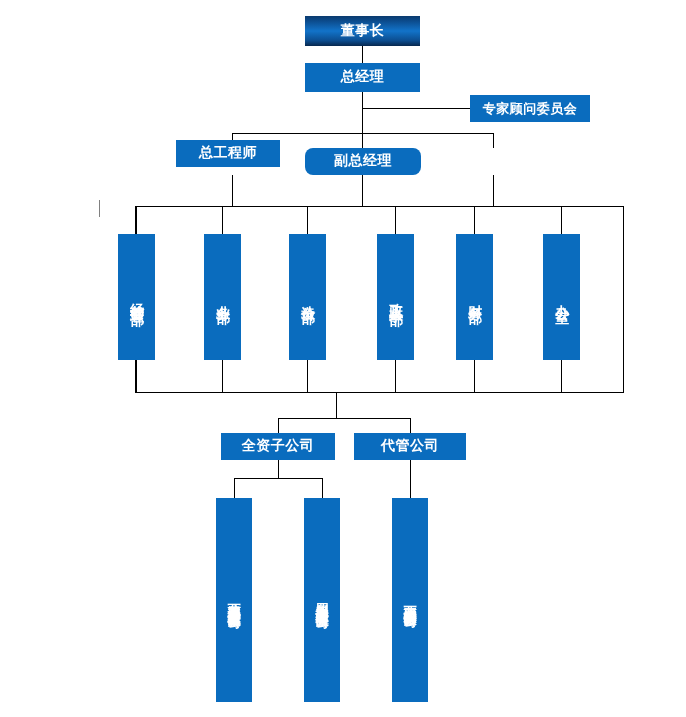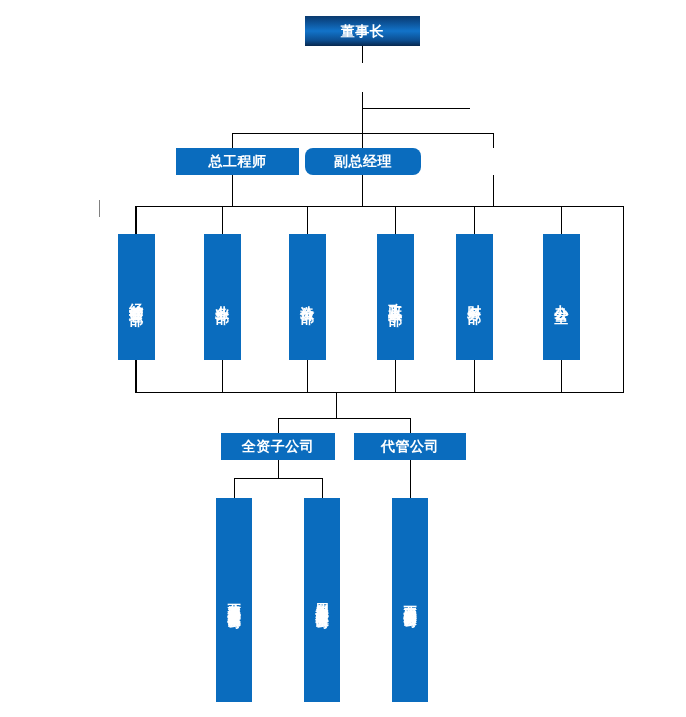--- a/index.html
+++ b/index.html
@@ -40,20 +40,21 @@
     position: absolute;
     background: #0a6cbe;
     color: #ffffff;
     display: flex;
     align-items: center;
     justify-content: center;
     box-sizing: border-box;
     line-height: 1.05;
     letter-spacing: 0.5px;
     z-index: 3;
+    font-family: Liberation Serif, serif;
   }
   .node.h {
     font-size: 14px;
     font-weight: 700;
     white-space: nowrap;
   }
   .node.gradient {
     background: linear-gradient(to bottom,
                 #0a3a6e 0%,
                 #0c4d8f 18%,
@@ -78,32 +79,34 @@
 </style>
 </head>
 <body>
 
 <div id="chart">
 
   <div class="node h gradient" style="left:305px; top:16px; width:115px; height:30px;">董事长</div>
 
   <div class="line-v" style="left:362px; top:46px; height:17px;"></div>
 
+  <div class="node h" style="left:305px; top:63px; width:115px; height:29px;">总经理</div>
 
   <div class="line-v" style="left:362px; top:92px; height:42px;"></div>
 
   <div class="line-h" style="left:362px; top:108px; width:108px;"></div>
 
+  <div class="node h" style="left:470px; top:95px; width:120px; height:27px; font-size:13px;">专家顾问委员会</div>
 
   <div class="line-h" style="left:232px; top:133px; width:262px;"></div>
   <div class="line-v" style="left:232px; top:133px; height:15px;"></div>
   <div class="line-v" style="left:362px; top:133px; height:15px;"></div>
   <div class="line-v" style="left:493px; top:133px; height:15px;"></div>
 
-  <div class="node h" style="left:176px; top:148px; width:123px; height:27px;">总工程师</div>
+  <div class="node h" style="left:176px; top:140px; width:104px; height:27px;">总工程师</div>
   <div class="node h" style="left:305px; top:148px; width:116px; height:27px;border-radius:8px;">副总经理</div>
 
   <div class="line-v" style="left:232px; top:175px; height:31px;"></div>
   <div class="line-v" style="left:362px; top:175px; height:31px;"></div>
   <div class="line-v" style="left:493px; top:175px; height:31px;"></div>
 
   <div class="tick-gray" style="left:99px; top:200px; height:17px;"></div>
 
   <div class="line-h" style="left:135px; top:206px; width:489px;"></div>
 

